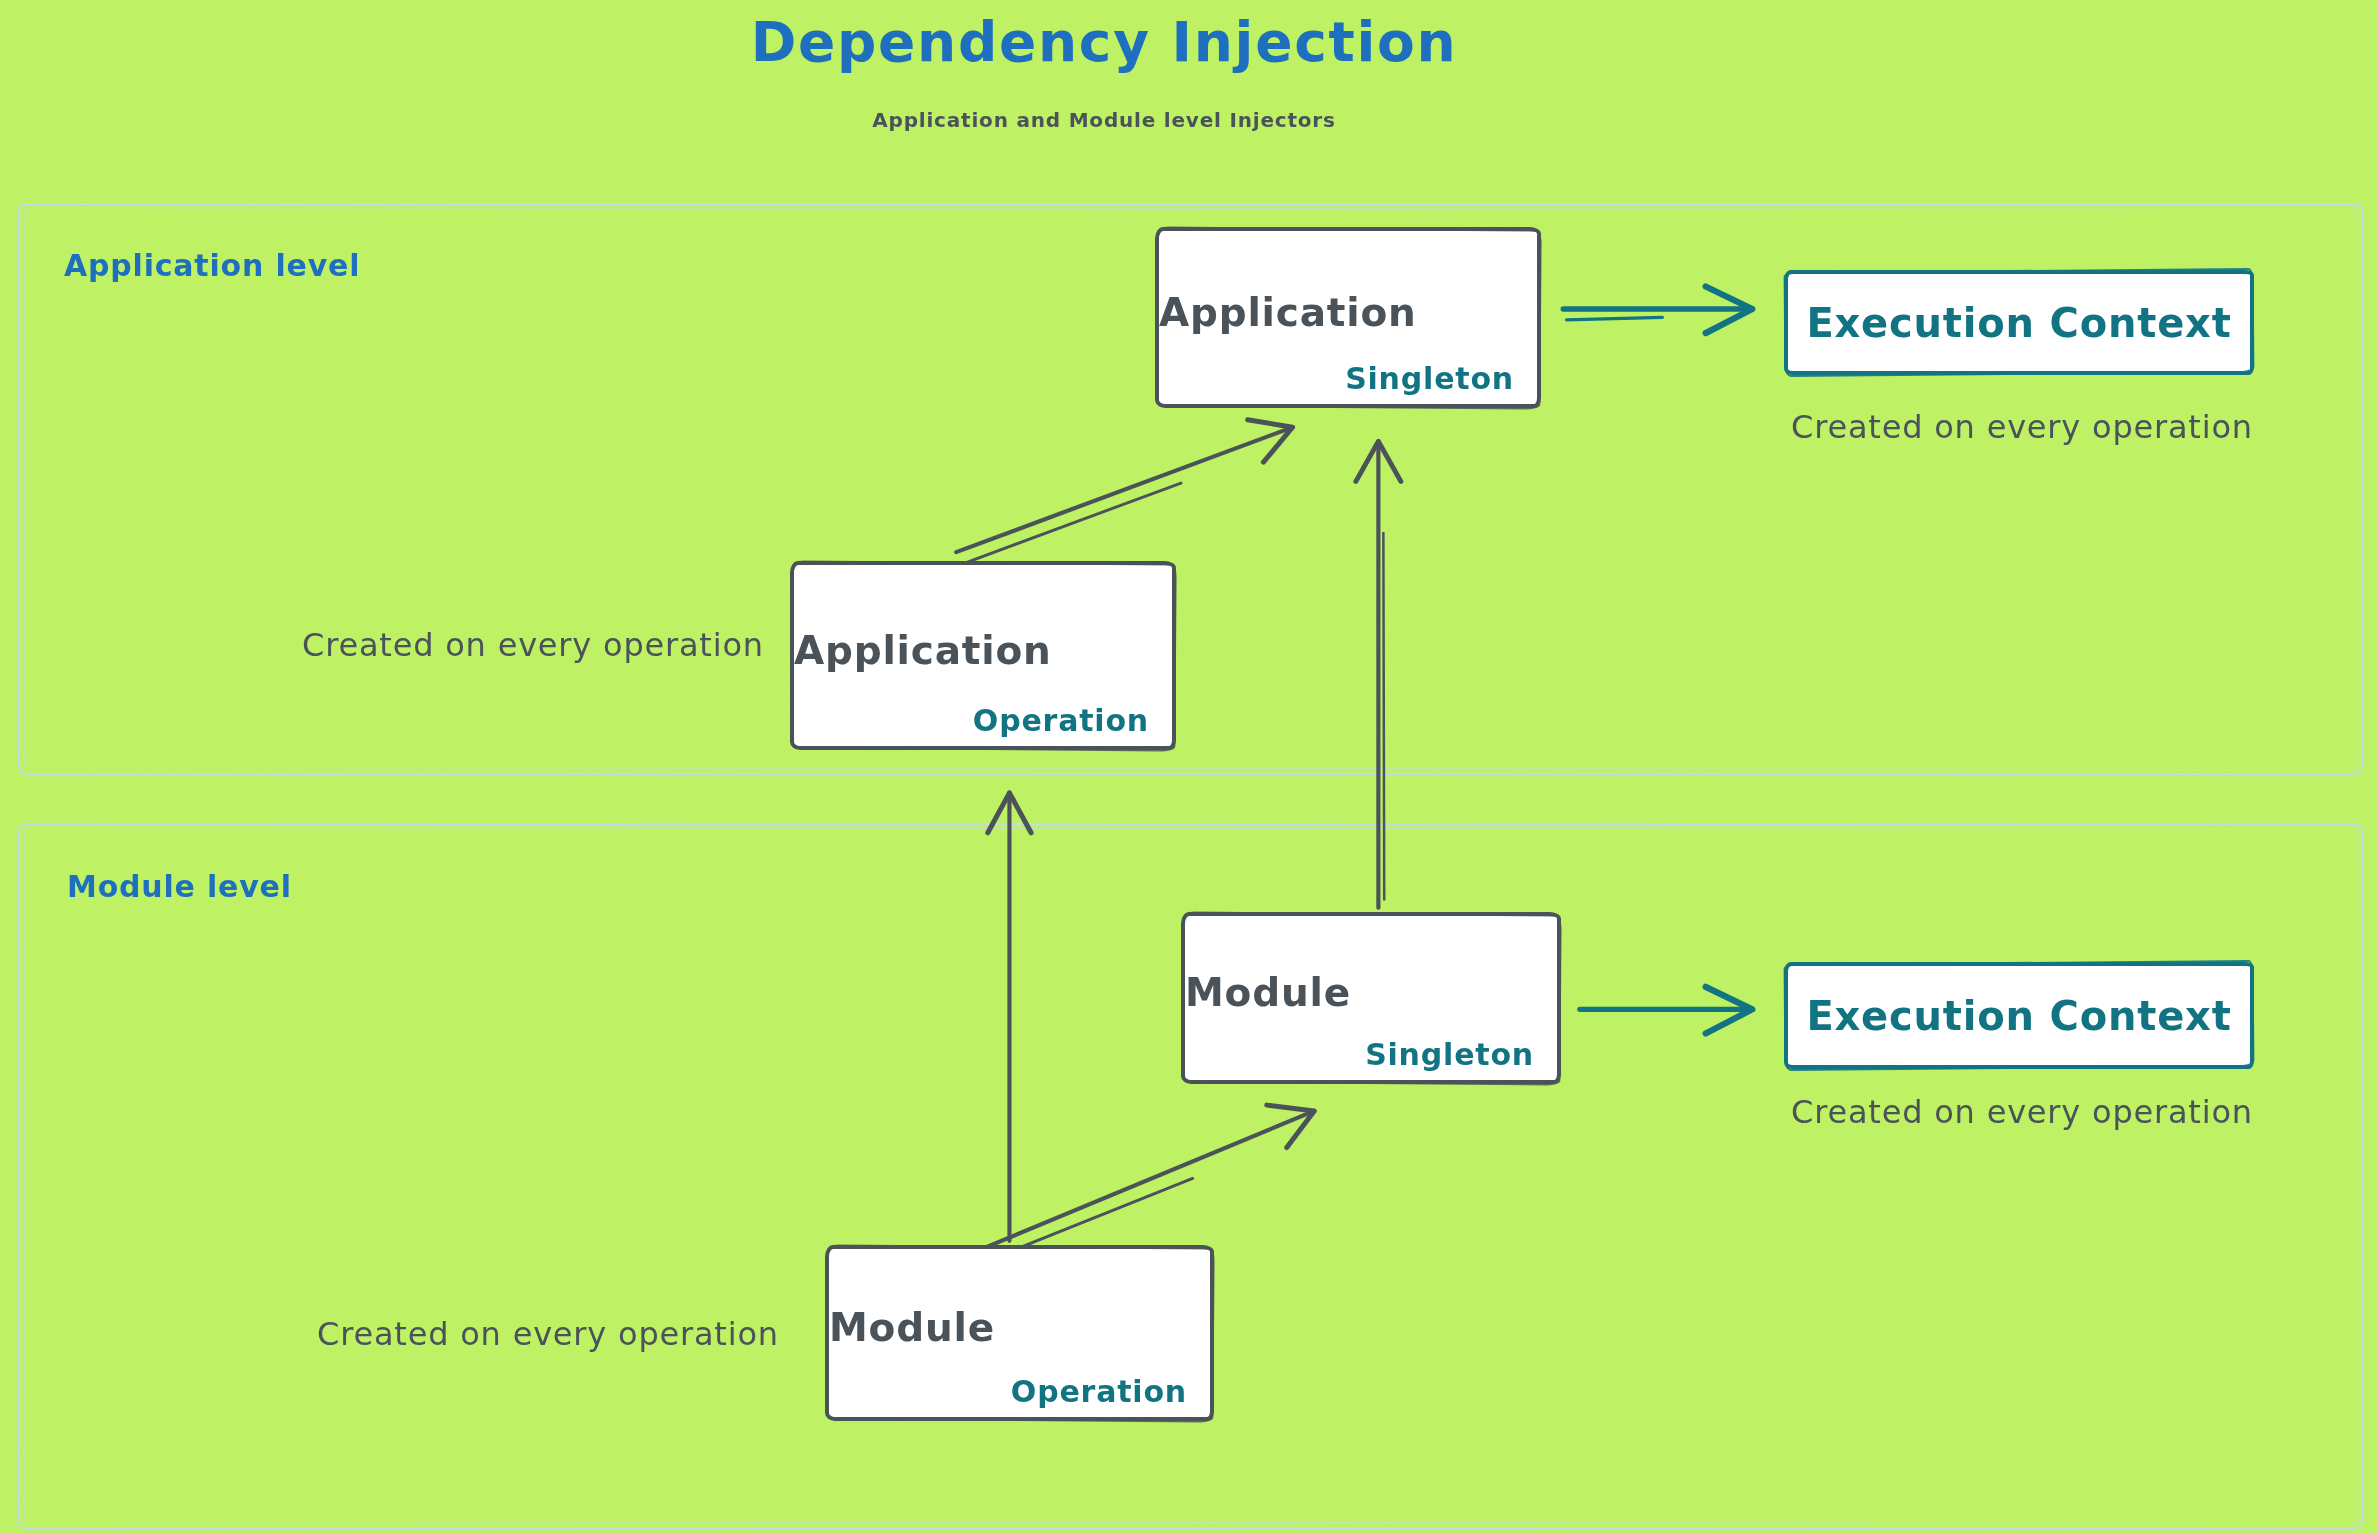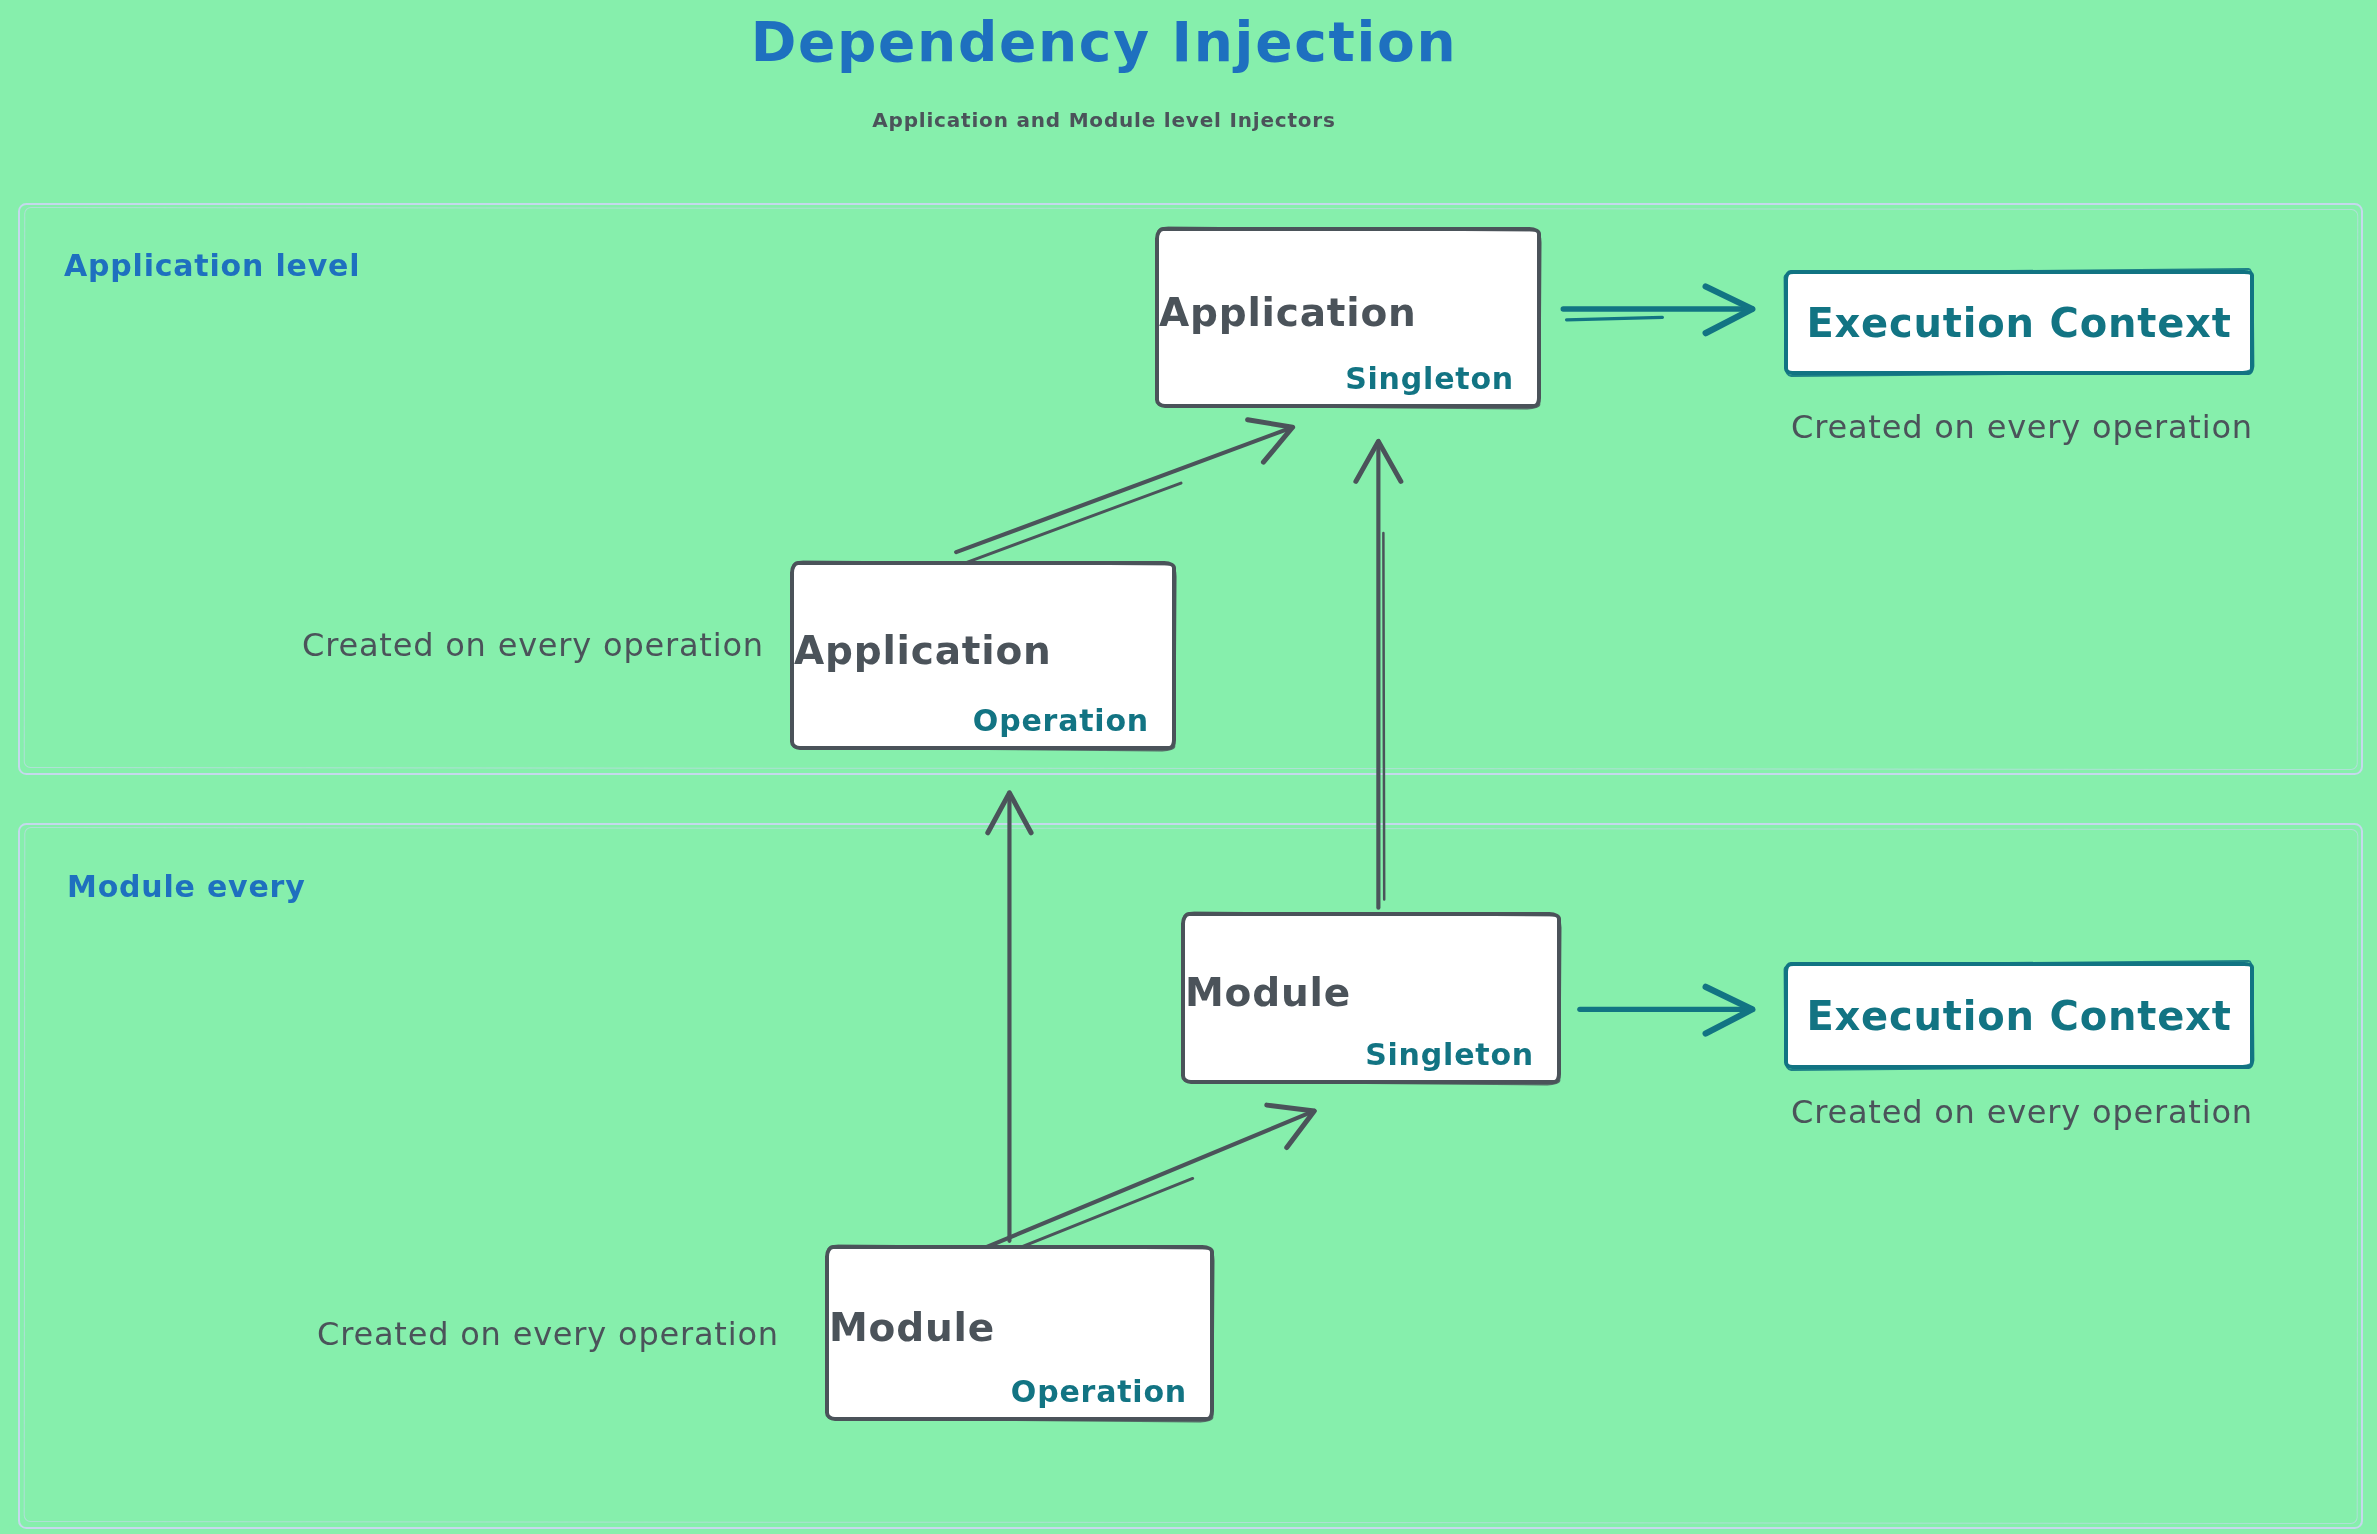--- a/index.html
+++ b/index.html
@@ -3,21 +3,21 @@
 <meta charset="utf-8">
 <style>
   :root{
     --blue:#1e70bf;
     --dark:#4b535a;
     --teal:#127483;
     --container:#c5d8ec;
   }
   html,body{margin:0;padding:0;background:#ffffff;}
   .stage{
-    position:relative;width:2377px;height:1534px;background:#86efac;overflow:hidden;
+    position:relative;width:2377px;height:1534px;background:#bef264;overflow:hidden;
     font-family:"DejaVu Sans","Liberation Sans",sans-serif;
   }
   
   .header{position:absolute;left:250px;top:10px;width:1708px;text-align:center;}
   .title{font-size:55px;font-weight:bold;color:var(--blue);letter-spacing:1.7px;}
   .subtitle{margin-top:34px;font-size:20px;font-weight:600;color:var(--dark);letter-spacing:0.8px;}
 
   
   .level{
     position:absolute;border:2.5px solid var(--container);border-radius:8.3px;background:transparent;
@@ -75,21 +75,21 @@
 
   <div class="header">
     <div class="title">Dependency Injection</div>
     <div class="subtitle">Application and Module level Injectors</div>
   </div>
 
   <div class="level" style="left:18.3px;top:203px;width:2341px;height:568px;"></div>
   <div class="level-label" style="left:64px;top:248px;">Application level</div>
 
   <div class="level" style="left:18.3px;top:823px;width:2341px;height:702px;"></div>
-  <div class="level-label" style="left:67px;top:869px;">Module every</div>
+  <div class="level-label" style="left:67px;top:869px;">Module level</div>
 
   <svg class="overlay" width="2377" height="1534" viewBox="0 0 2854 1842">
     <g class="dark-stroke" stroke-width="5">
       <path d="M1148,663 L1552,513"></path>
       <path d="M1156,677 L1418,580" stroke-width="3.5"></path>
       <path d="M1517,555 L1552,513 L1498,504" stroke-width="6"></path>
     </g>
     <g class="dark-stroke" stroke-width="5">
       <path d="M1655,1090 L1655,530"></path>
       <path d="M1662,1080 L1661,640" stroke-width="3"></path>

